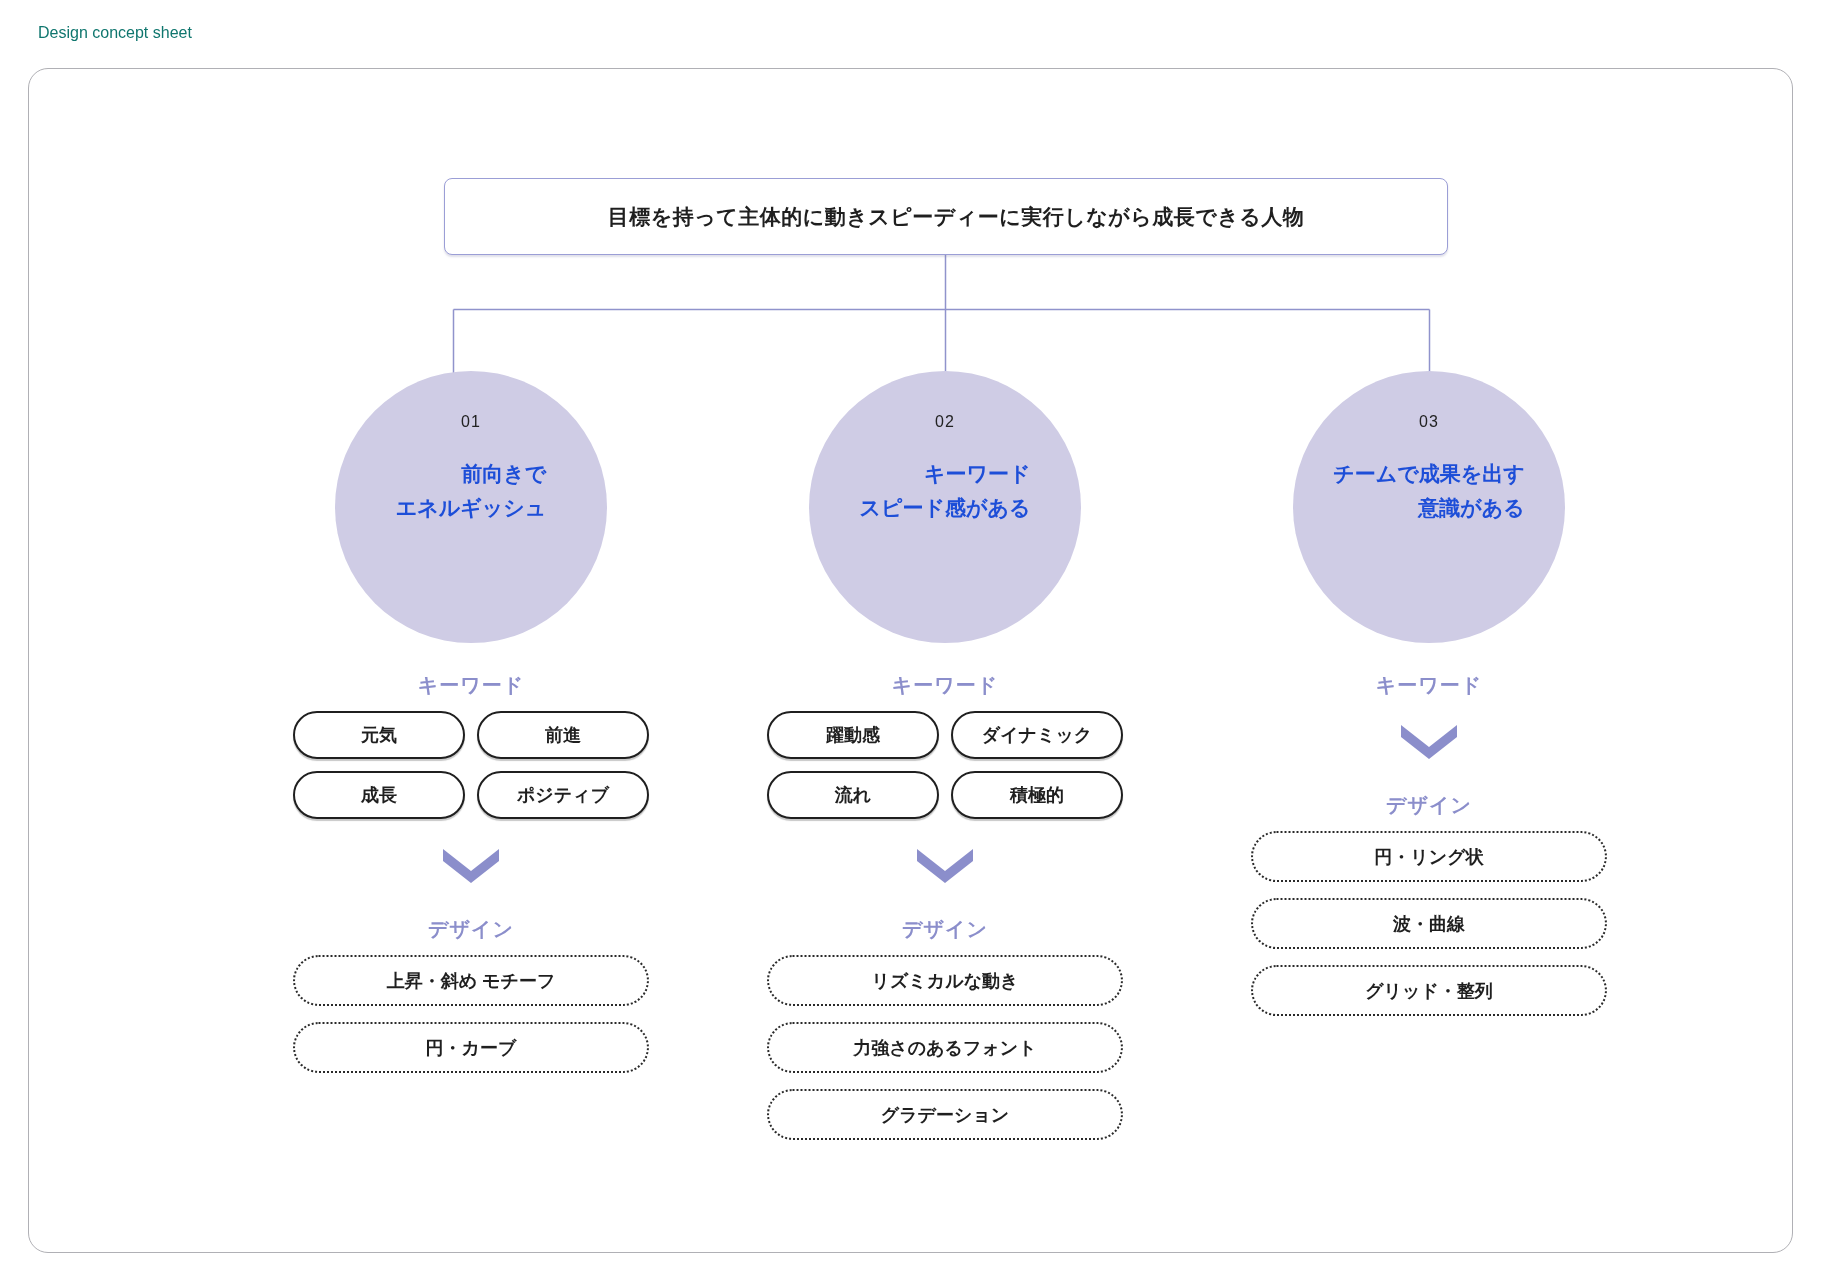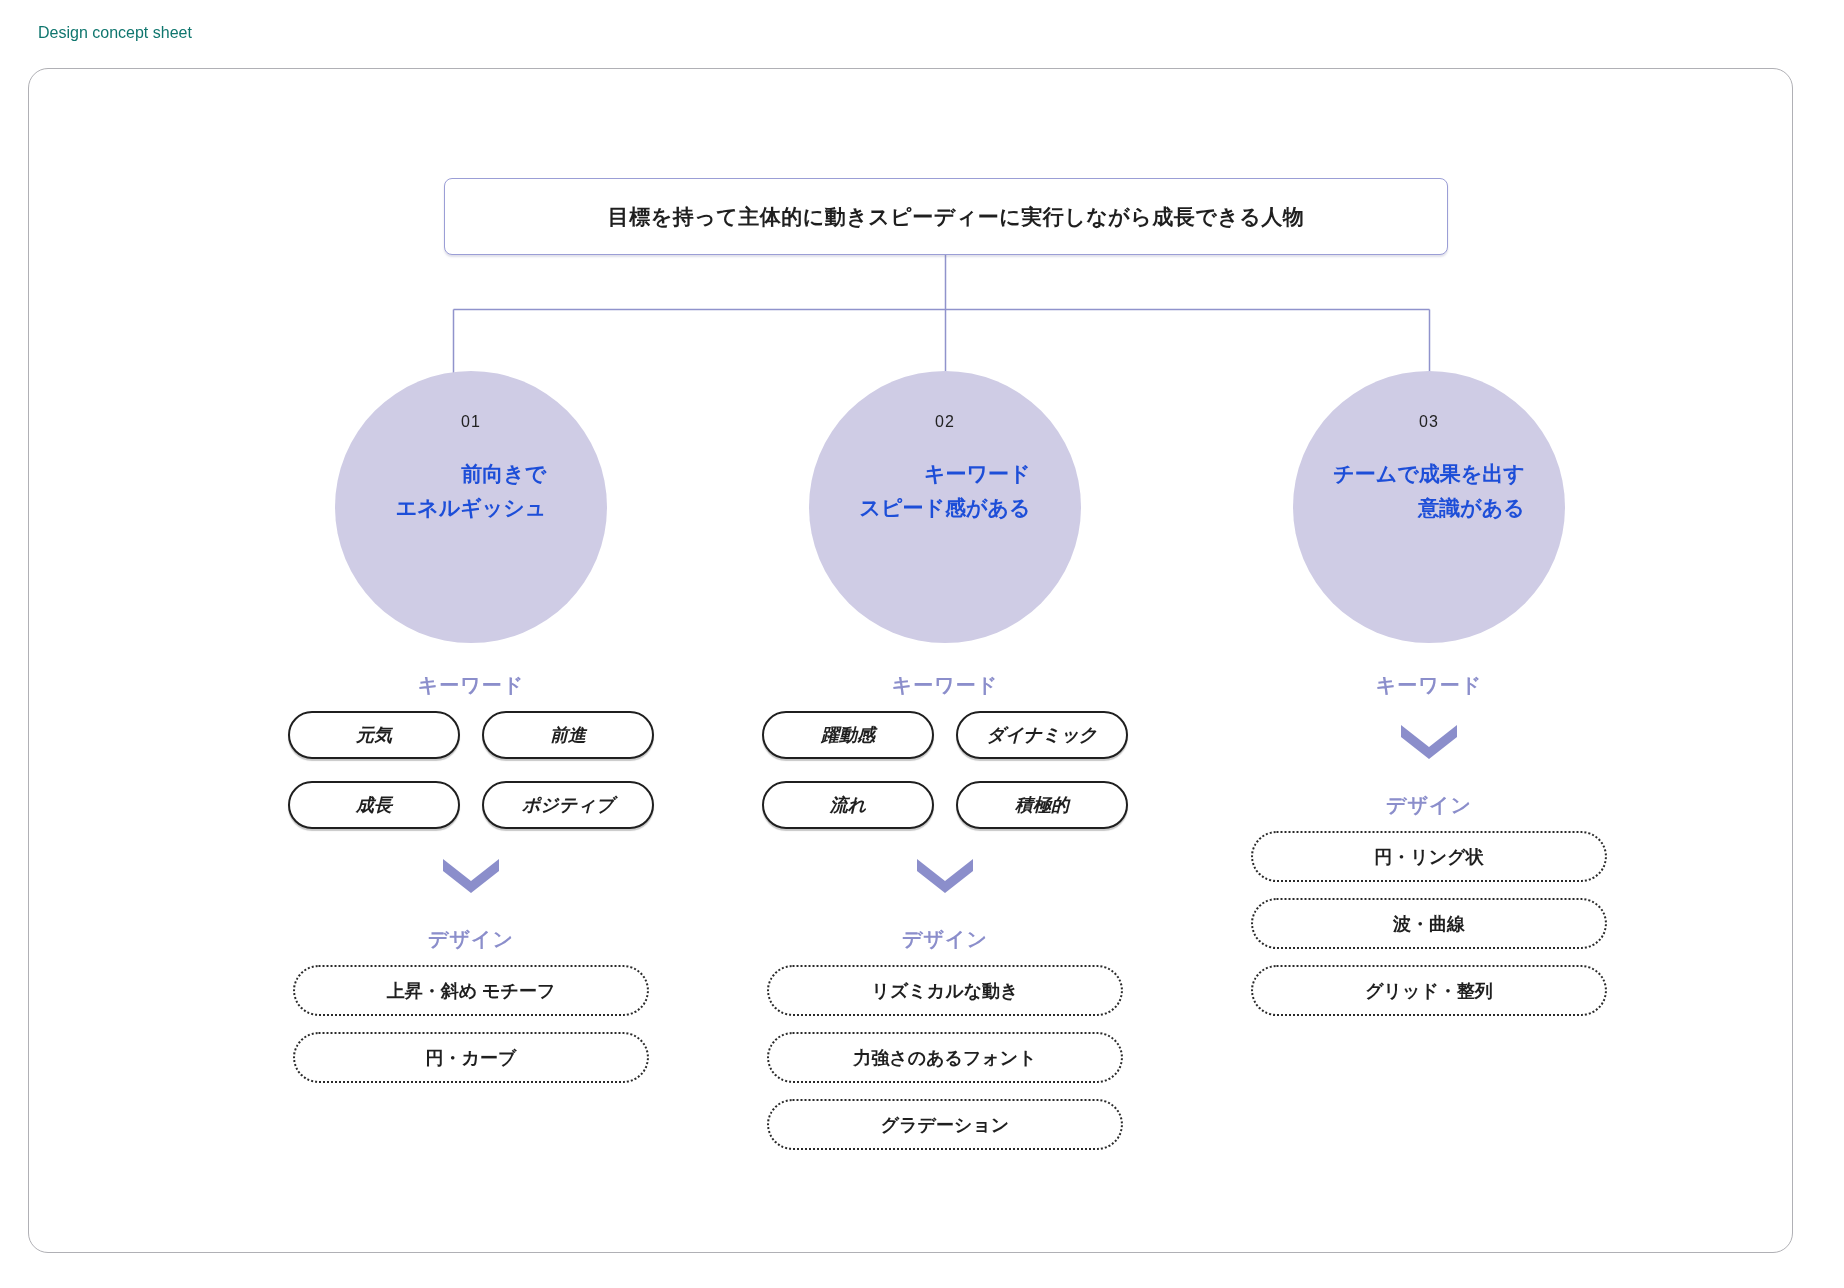--- a/index.html
+++ b/index.html
@@ -110,22 +110,21 @@
     line-height: 20px;
   }
   .kw-label { margin-top: 32px; }
   .design-label { margin-top: 36px; }
 
   .kw-grid {
     margin-top: 16px;
     display: grid;
     grid-template-columns: 172px 172px;
     grid-auto-rows: 48px;
-    gap: 22px;
-    font-style: italic;
+    gap: 12px;
   }
   .pill {
     background: #ffffff;
     display: flex;
     align-items: center;
     justify-content: center;
     font-size: 18px;
     font-weight: bold;
     box-sizing: border-box;
     border-radius: 26px;

